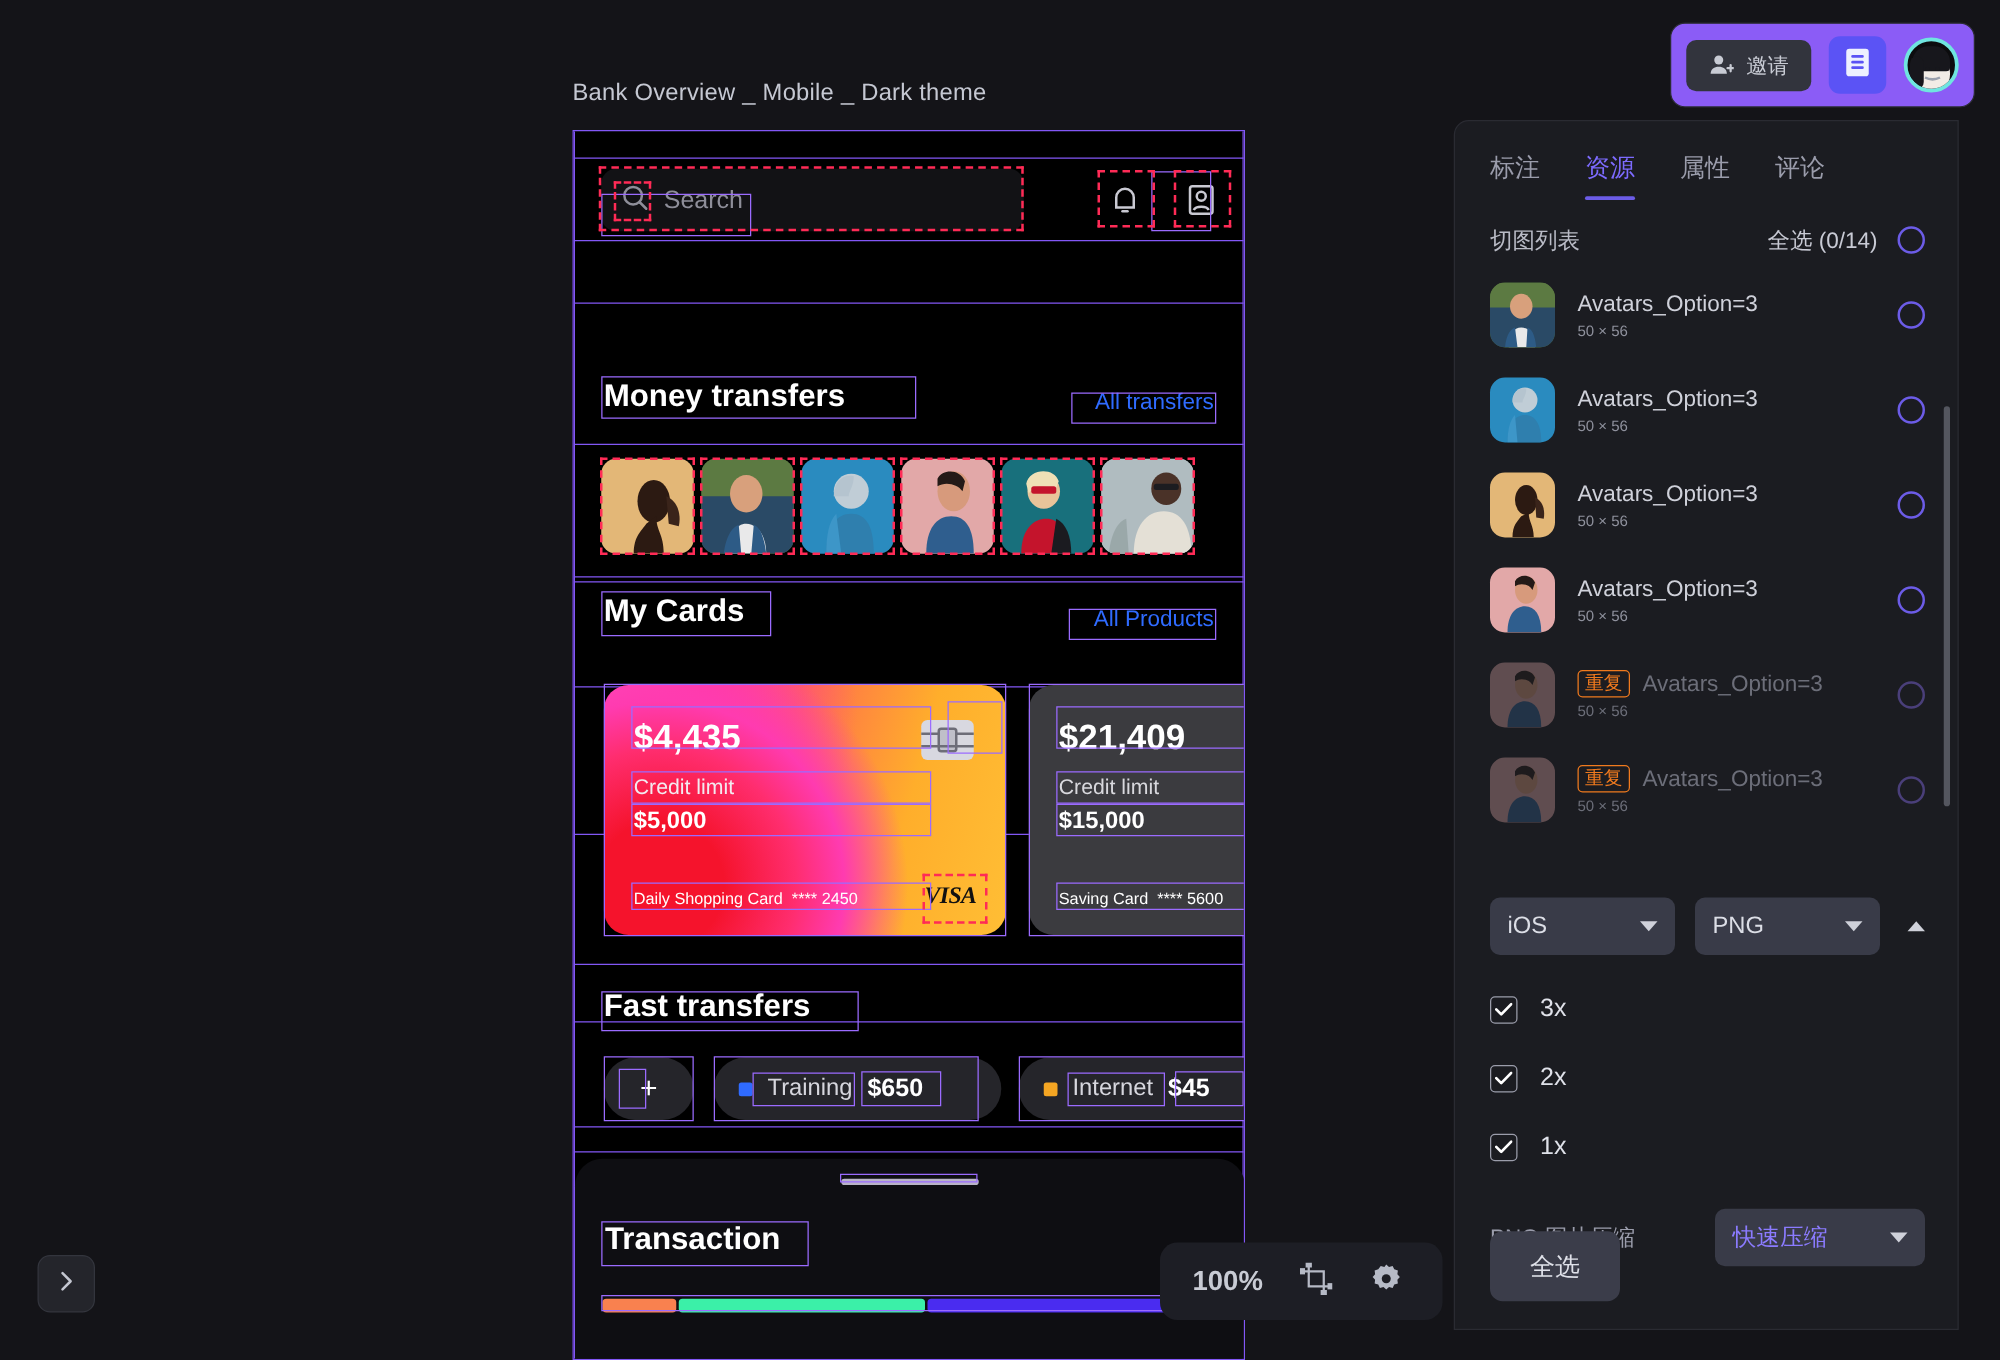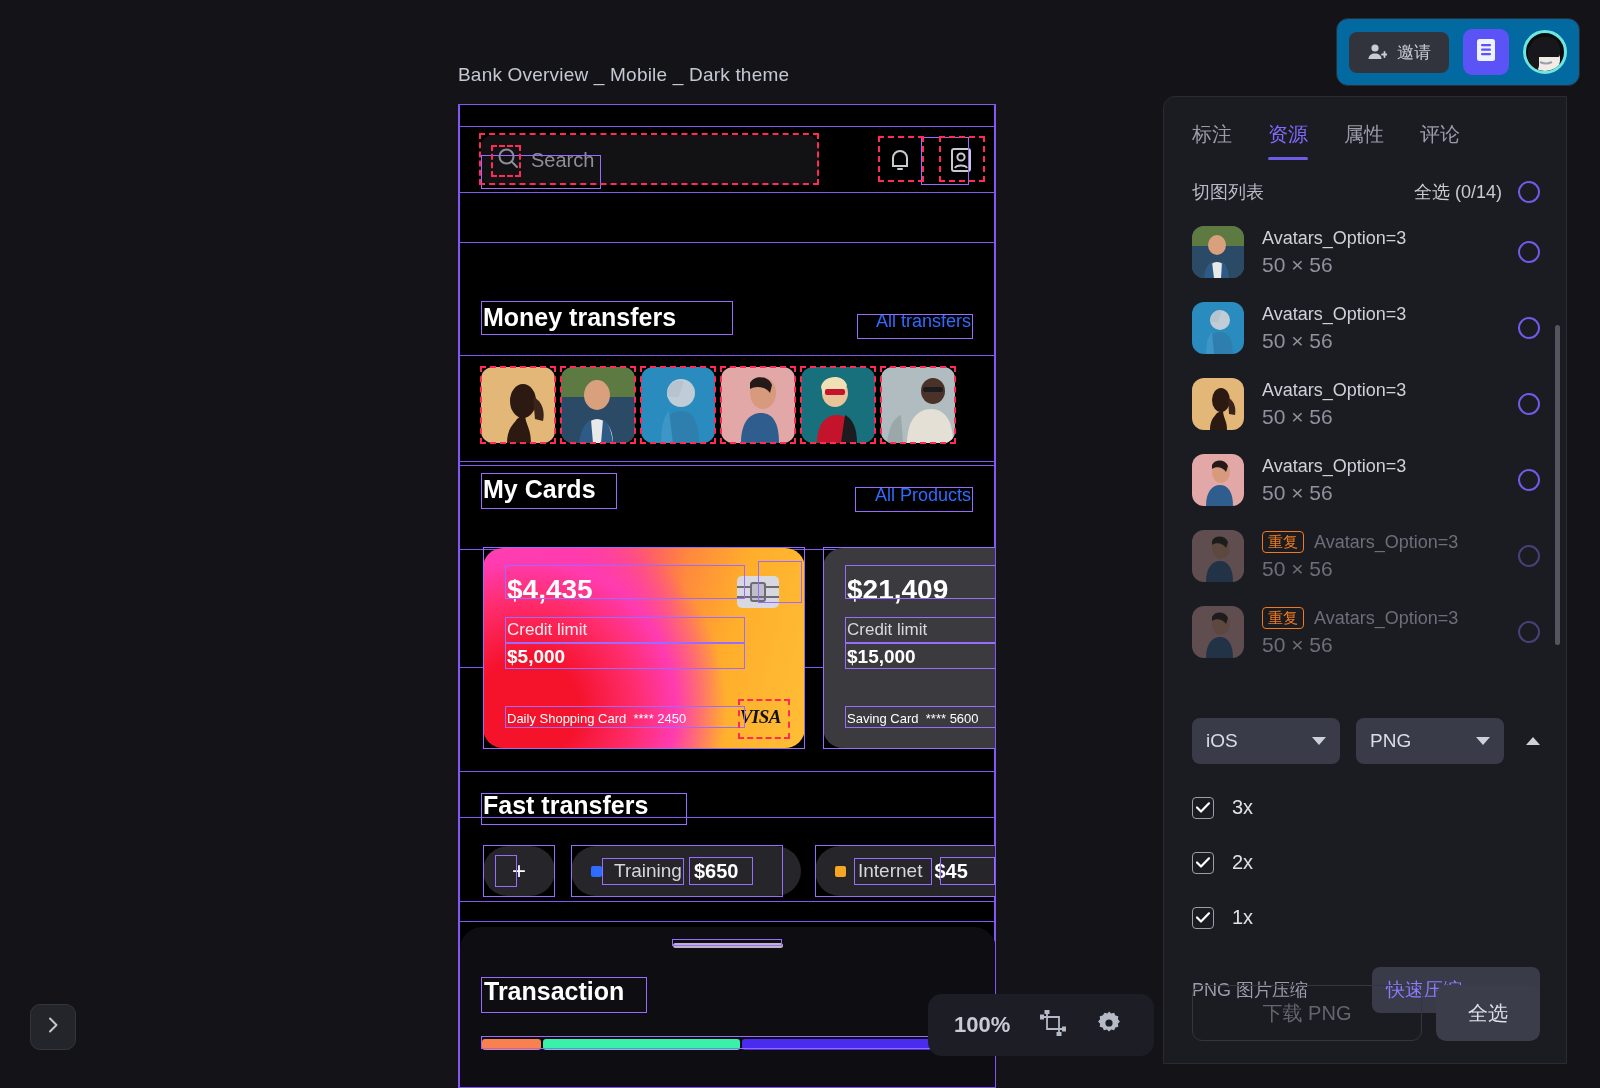--- a/index.html
+++ b/index.html
@@ -8,21 +8,21 @@
     background: #141418;
     font-family: "Liberation Sans", sans-serif;
     overflow: hidden;
   }
   #root { position: relative; width: 1600px; height: 1088px; background: #141418; }
 
   
   .topbar {
     position: absolute; top: 18px; right: 20px;
     display: flex; align-items: center; gap: 14px;
-    background: #0369a1; border: 1px solid #2a2b33;
+    background: #8b5cf6; border: 1px solid #2a2b33;
     border-radius: 12px; padding: 10px 12px;
   }
   .invite-btn {
     display: flex; align-items: center; gap: 10px;
     background: #32343d; border-radius: 8px;
     padding: 9px 18px; color: #c8cbd4; font-size: 17px; cursor: pointer;
   }
   .invite-btn svg { display:block; }
   .doc-btn {
     width: 46px; height: 46px; border-radius: 9px;
@@ -159,21 +159,21 @@
   .radio { width: 22px; height: 22px; border-radius: 50%; border: 2px solid #6c5ce7; flex: none; }
   .radio.dim { border-color: #4a3f7a; }
 
   .asset-list { padding: 4px 26px 0 28px; }
   .asset {
     display: flex; align-items: center; gap: 18px; padding: 12px 0;
   }
   .asset .thumb { width: 52px; height: 52px; border-radius: 12px; overflow: hidden; flex: none; position: relative; }
   .asset .meta { flex: 1; }
   .asset .nm { color: #cfd1da; font-size: 18px; display: flex; align-items: center; gap: 10px; }
-  .asset .sz { color: #8f919d; font-size: 21px; margin-top: 4px; }
+  .asset .sz { color: #8f919d; font-size: 12px; margin-top: 4px; }
   .asset.dup .nm, .asset.dup .sz { color: #6c6e79; }
   .asset.dup .thumb { opacity: .35; }
   .badge-dup {
     color: #f07a1e; border: 1px solid #f07a1e; border-radius: 4px;
     font-size: 15px; padding: 1px 5px; line-height: 1.25;
   }
 
   .selects { display: flex; align-items: center; gap: 16px; padding: 18px 26px 0 28px; }
   .sel {
     background: #393b48; border-radius: 8px; height: 46px; width: 152px;
@@ -638,21 +638,20 @@
 
   <div class="compress" style="margin-top:14px">
     <span class="lbl">PNG 图片压缩</span>
     <div class="sel">
       <span>快速压缩</span>
       <span class="caret"></span>
     </div>
   </div>
 
   <div class="panel-actions">
-    <div class="dl-btn">下载 PNG</div>
     <div class="sel-all-btn">全选</div>
   </div>
 </div>
 
 <div class="zoombar">
   <span class="pct">100%</span>
   <span>
     <svg width="26" height="26" viewBox="0 0 26 26">
           <path d="M7 2v17h17" stroke="#b6bac6" stroke-width="1.8" fill="none"></path>
           <path d="M2 7h17v17" stroke="#b6bac6" stroke-width="1.8" fill="none"></path>

